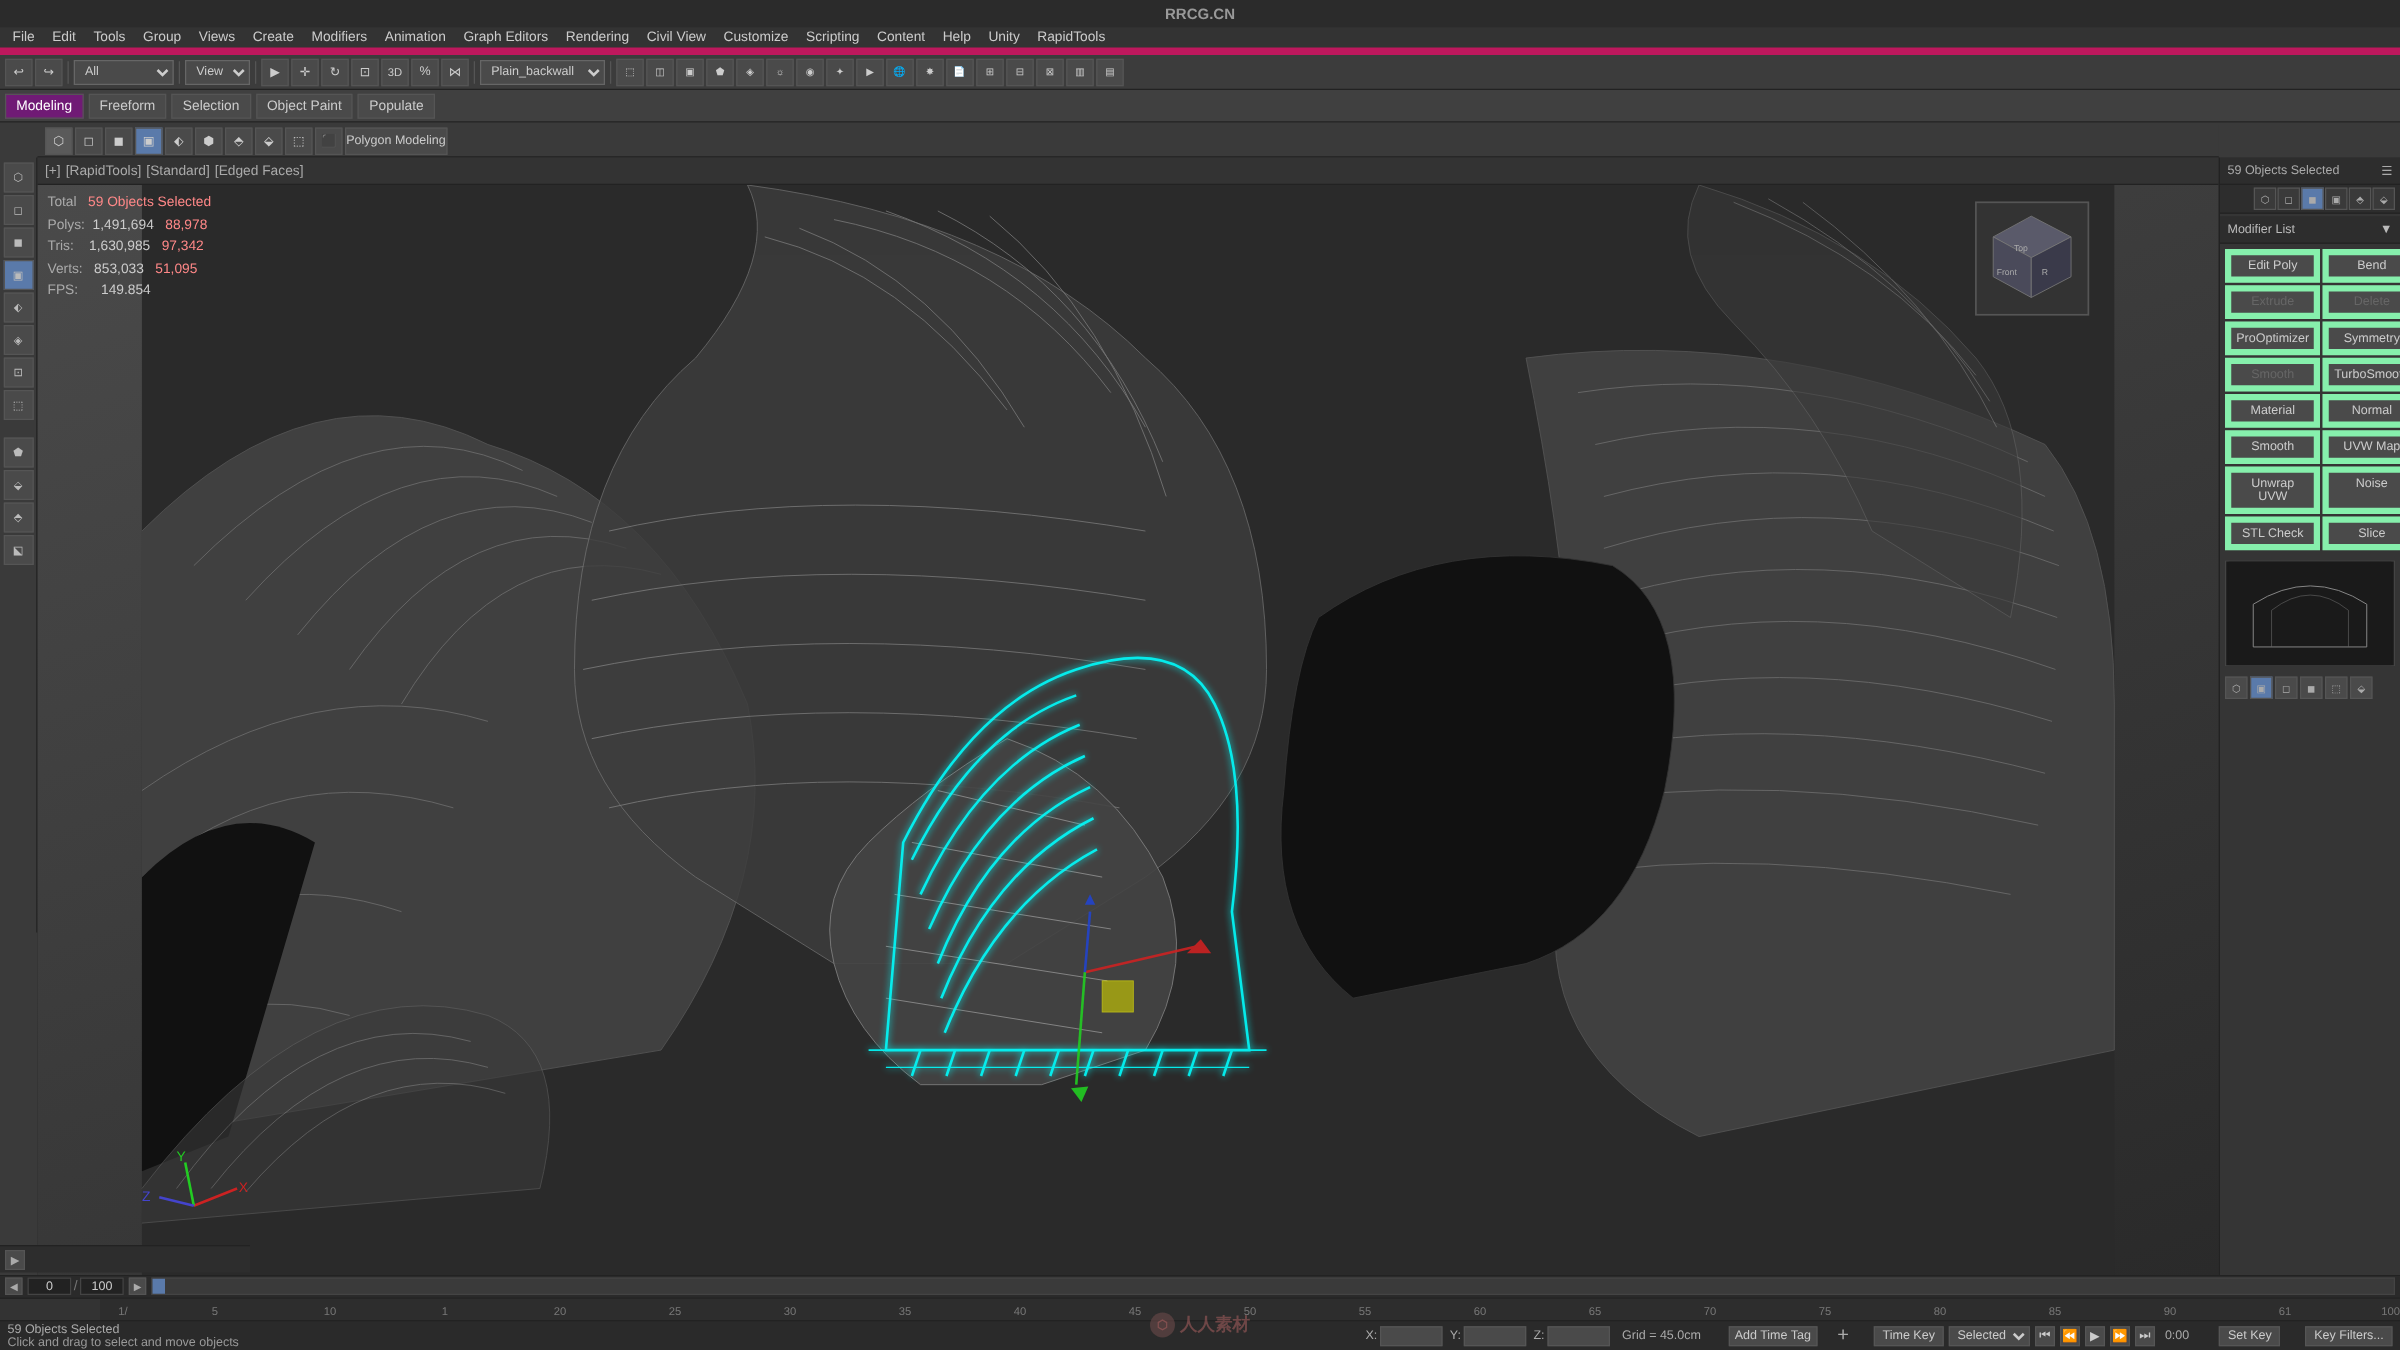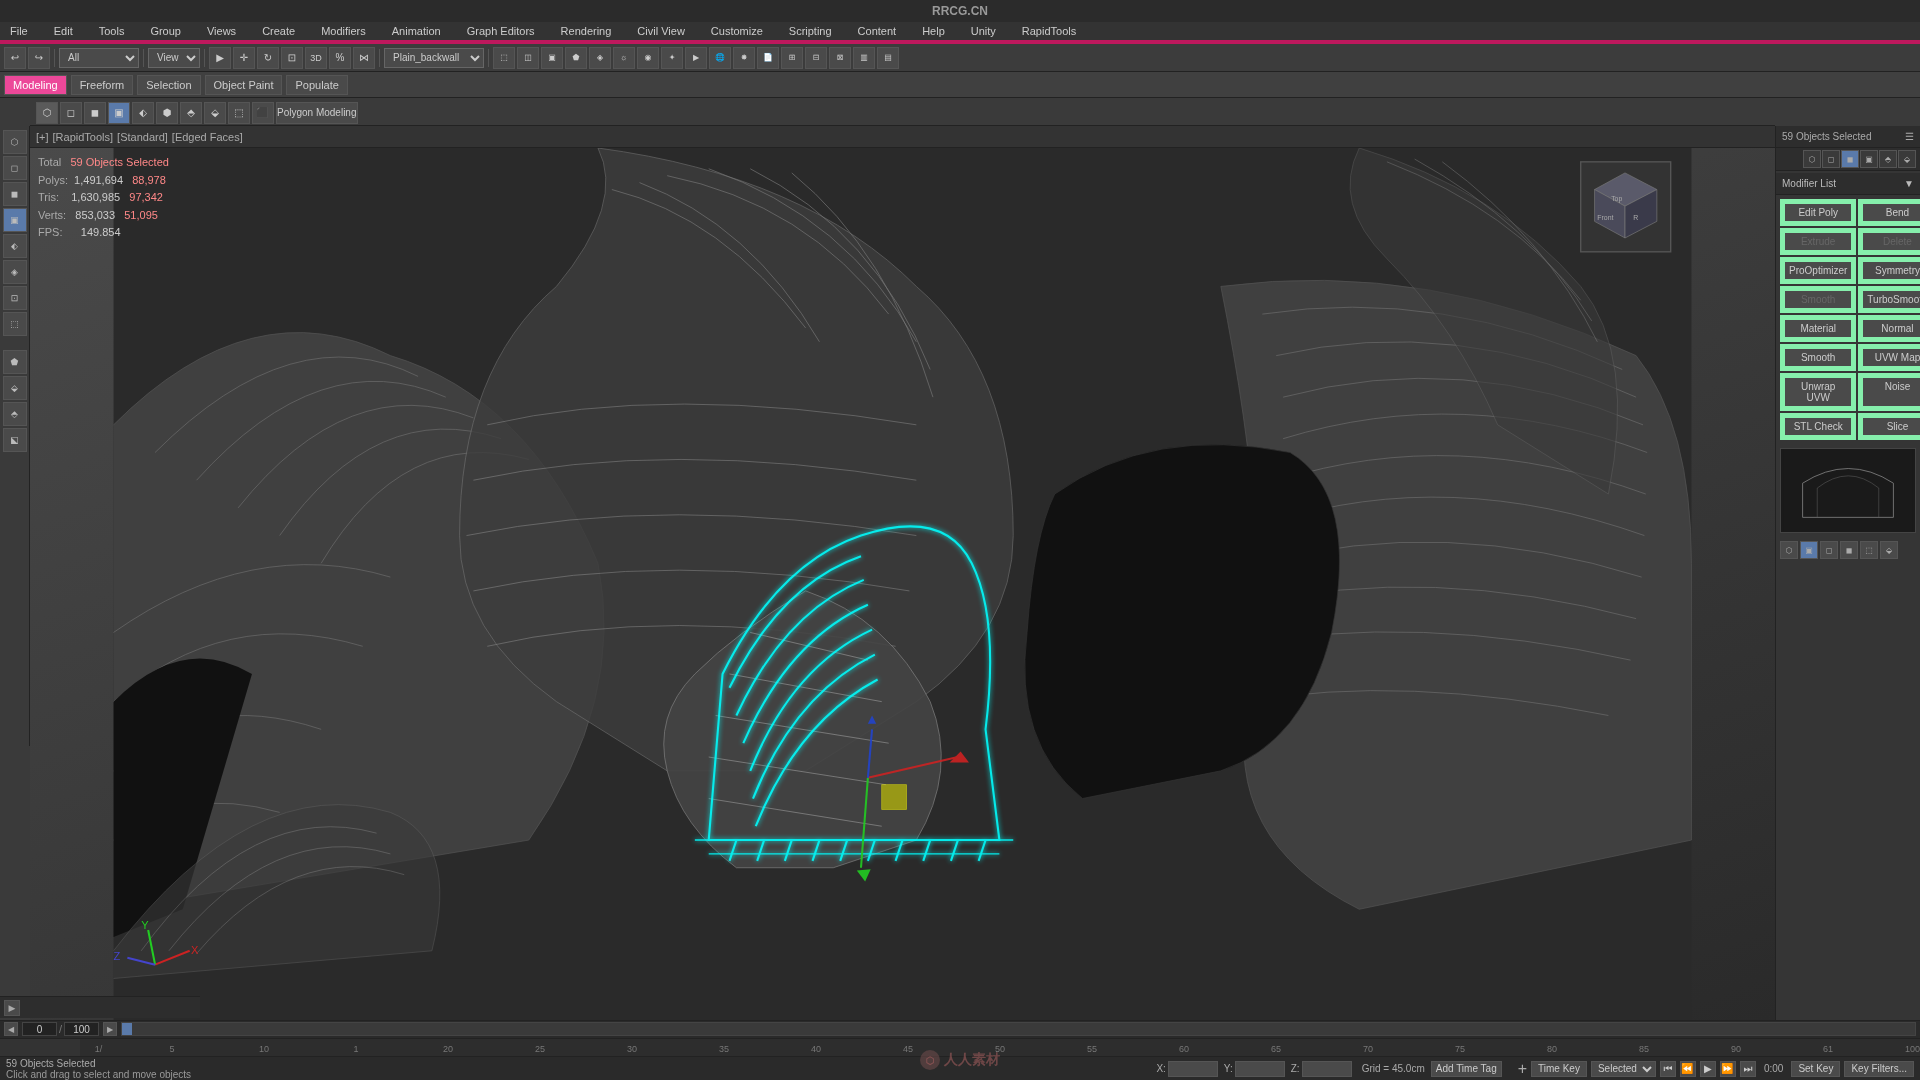--- a/index.html
+++ b/index.html
@@ -29,22 +29,22 @@
       font-weight: bold;
     }
 
     
     #menu-bar {
       height: 22px;
       background: #333;
       display: flex;
       align-items: center;
       padding: 0 4px;
-      gap: 14px;
-      border-bottom: 4px solid #be185d;
+      gap: 2px;
+      border-bottom: 6px solid #be185d;
     }
     .menu-item {
       padding: 2px 6px;
       cursor: pointer;
       color: #ccc;
       font-size: 11px;
     }
 
     
     #toolbar-row {
@@ -97,21 +97,21 @@
       border-bottom: 1px solid #222;
     }
     .sub-tab {
       padding: 3px 8px;
       cursor: pointer;
       color: #ccc;
       font-size: 11px;
       background: #4a4a4a;
       border: 1px solid #555;
     }
-    .sub-tab.active { background: #ec4899; color: #fff; }
+    .sub-tab.active { background: #701a75; color: #fff; }
 
     
     #left-panel {
       position: absolute;
       left: 0;
       top: 78px;
       width: 30px;
       height: 620px;
       background: #3a3a3a;
       display: flex;
@@ -387,20 +387,21 @@
     .status-btn {
       padding: 1px 6px;
       background: #4a4a4a;
       border: 1px solid #555;
       color: #ccc;
       font-size: 10px;
       cursor: pointer;
       height: 16px;
       display: flex;
       align-items: center;
+      margin-left: 16px;
     }
     .status-dropdown {
       height: 16px;
       background: #4a4a4a;
       border: 1px solid #555;
       color: #ccc;
       font-size: 10px;
       padding: 0 2px;
     }
     .playback-btn {

